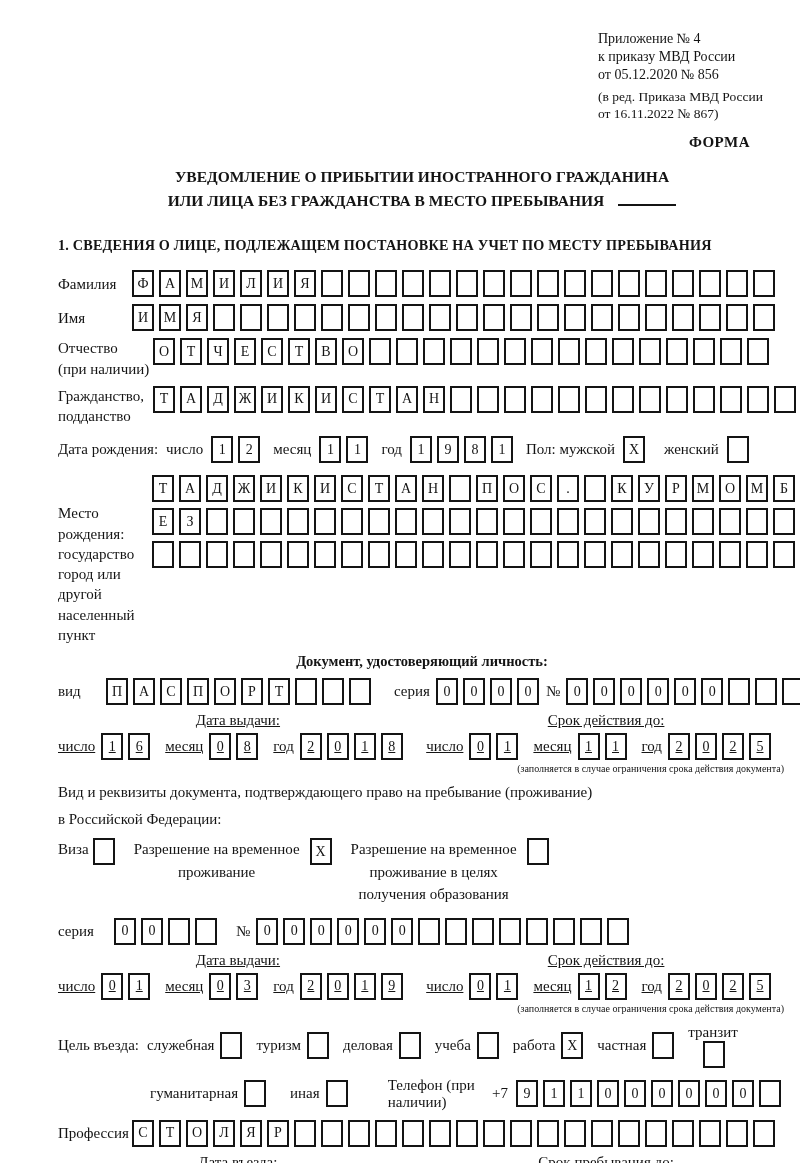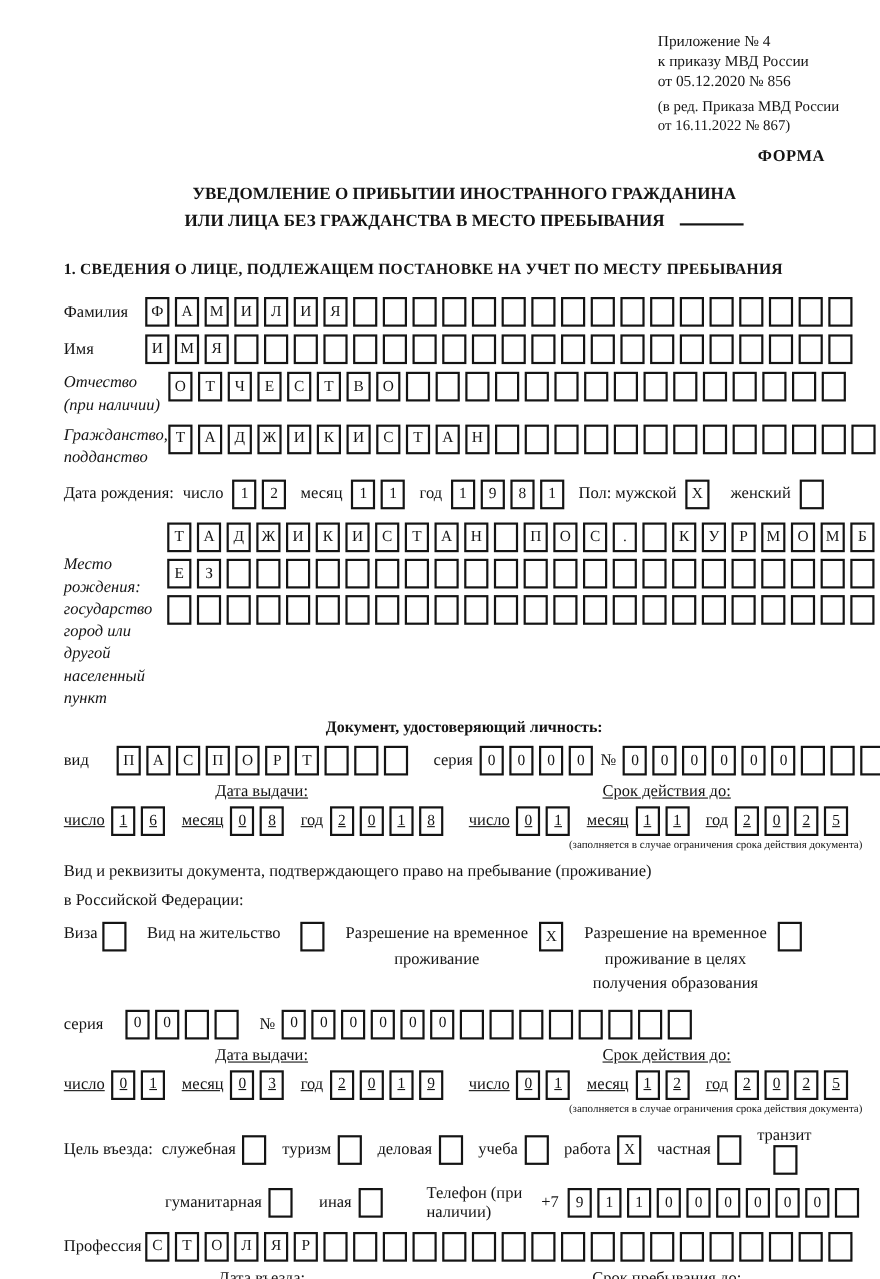--- a/index.html
+++ b/index.html
@@ -24,21 +24,21 @@
   
   .cells{display:inline-flex;flex:none;}
   .cell{
     box-sizing:content-box;width:18px;height:23px;border:2px solid #141414;margin-right:5px;
     display:inline-flex;align-items:center;justify-content:center;
     font-size:14px;line-height:1;flex:none;background:#fff;
   }
   .row{display:flex;align-items:center;margin-bottom:7px;}
   .row.top{align-items:flex-start;}
   .lblcol{flex:none;line-height:1.35;}
-  .w74{width:74px;} .w95{width:95px;font-style:italic;}
+  .w74{width:74px;} .w95{width:95px;}
   .multiline{white-space:pre-line;}
   .stack{display:flex;flex-direction:column;gap:6px;}
   .gap8{margin-right:8px;} .gap14{margin-right:14px;}
   .inline-lbl{margin:0 6px 0 2px;flex:none;}
 
   
   .birthrow{display:flex;align-items:center;margin:10px 0 12px 0;}
   .birthrow .lbl{margin-right:8px;}
 
   
@@ -412,26 +412,20 @@
   <div class="plain-line">в Российской Федерации:</div>
 
   <div class="chk-row">
     <div class="chk-item">
       <span class="txt left" style="margin-right:4px;">Виза</span>
       <span class="cells">
           <span class="cell"></span>
         </span>
     </div>
     <div class="chk-item">
-      <span class="txt left" style="margin-right:18px;">Вид на жительство</span>
-      <span class="cells">
-          <span class="cell"></span>
-        </span>
-    </div>
-    <div class="chk-item">
       <span class="txt multiline">Разрешение на временное
 проживание</span>
       <span class="cells">
           <span class="cell">X</span>
         </span>
     </div>
     <div class="chk-item" style="margin-right:0;">
       <span class="txt multiline">Разрешение на временное
 проживание в целях
 получения образования</span>

